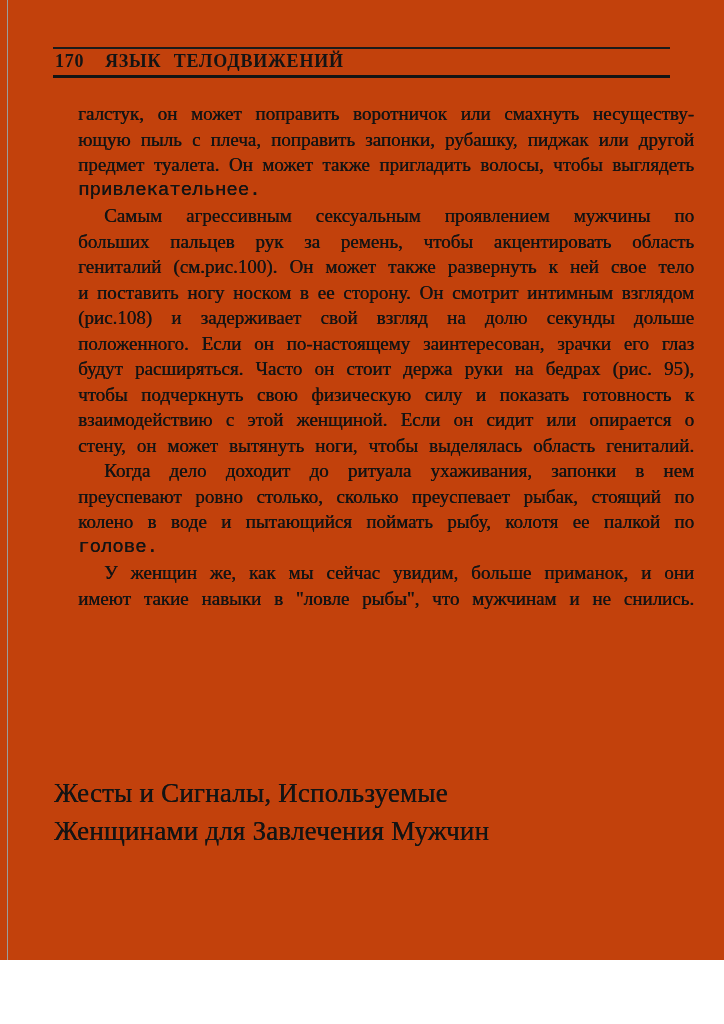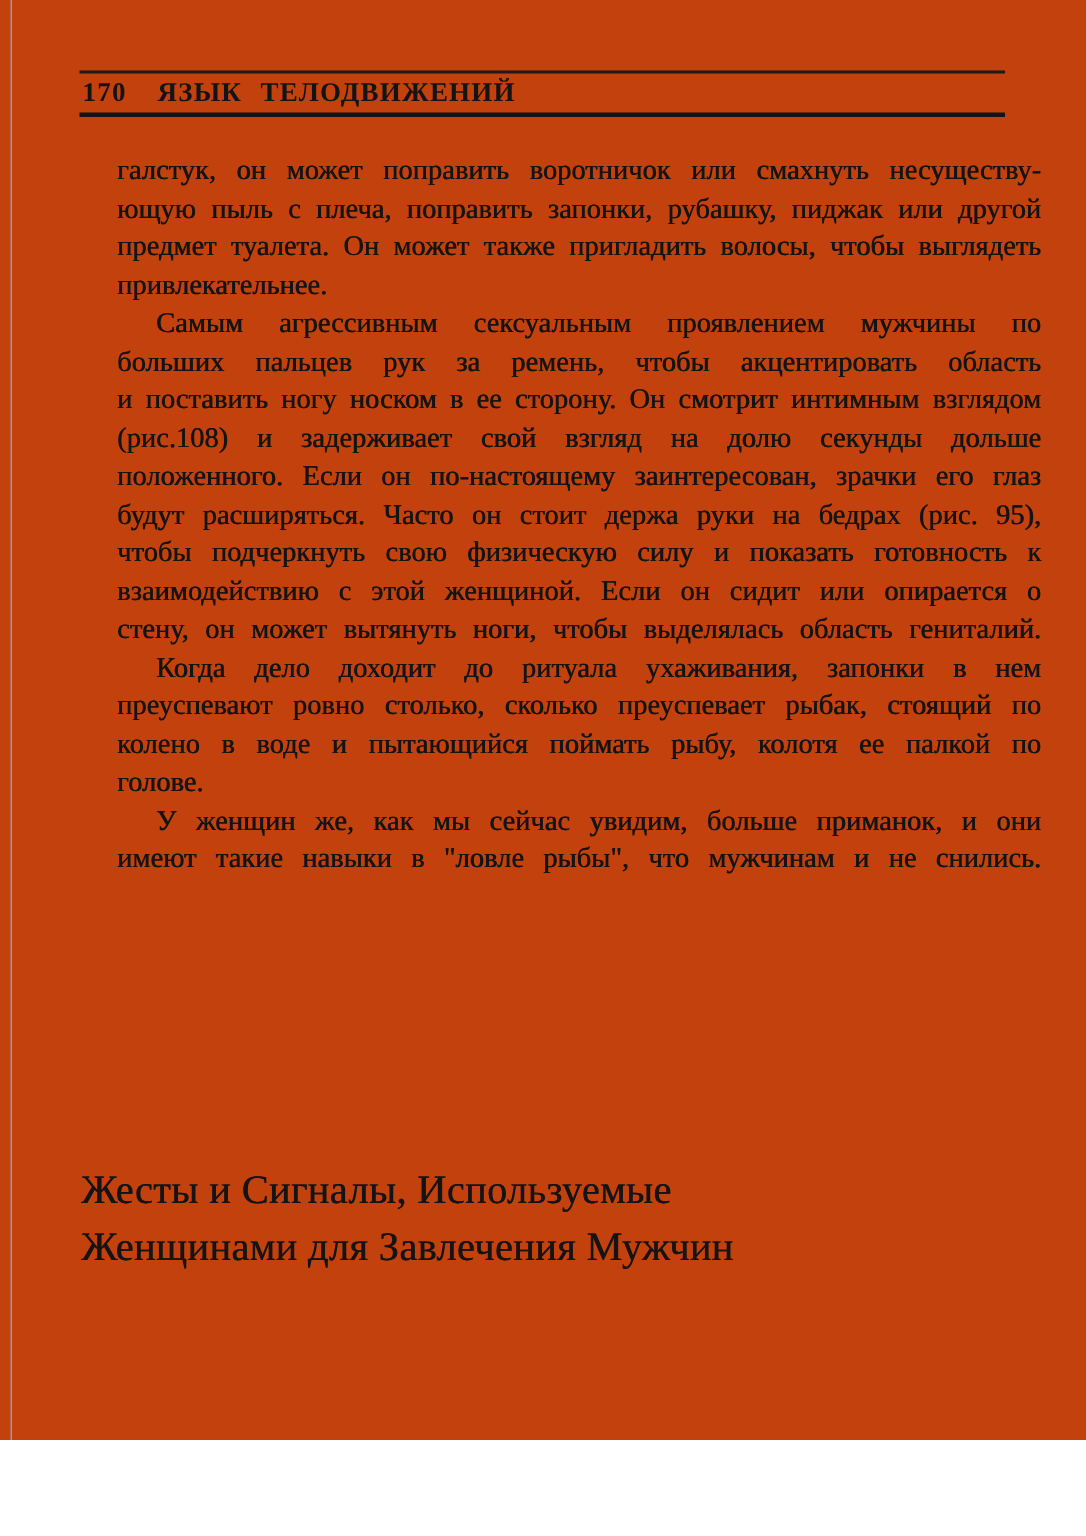--- a/index.html
+++ b/index.html
@@ -39,21 +39,21 @@
   .running-header .title { word-spacing: 7px; }
   
   .textblock {
     position: absolute; left: 54px; width: 616px;
     font-size: 19px; line-height: 25.5px;
     text-shadow: 0.4px 0 0 #141414; 
   }
   #paras-top    { top: 101px; margin-left: 24px; }
   #paras-bottom { top: 897px; }
   .line { text-align: justify; text-align-last: justify; white-space: normal; }
-  .line.short { text-align-last: left; }
+  .line.short { text-align-last: left; font-family: Liberation Mono, monospace; }
   .line.indent { text-indent: 26px; }
   
   .section-heading {
     position: absolute; left: 54px; top: 774px; width: 616px;
     margin: 0;
     font-size: 27px; font-weight: normal; line-height: 38px;
     letter-spacing: 0.2px;
     text-shadow: 0.3px 0 0 #141414;
   }
   .section-heading span { display: block; }
@@ -73,20 +73,21 @@
   </div>
   <div class="rule-bottom"></div>
 
   <div class="textblock" id="paras-top">
       <div class="line">галстук, он может поправить воротничок или смахнуть несуществу-</div>
       <div class="line">ющую пыль с плеча, поправить запонки, рубашку, пиджак или другой</div>
       <div class="line">предмет туалета. Он может также пригладить волосы, чтобы выглядеть</div>
       <div class="line short">привлекательнее.</div>
       <div class="line indent">Самым агрессивным сексуальным проявлением мужчины по</div>
       <div class="line">больших пальцев рук за ремень, чтобы акцентировать область</div>
+      <div class="line">гениталий (см.рис.100). Он может также развернуть к ней свое тело</div>
       <div class="line">и поставить ногу носком в ее сторону. Он смотрит интимным взглядом</div>
       <div class="line">(рис.108) и задерживает свой взгляд на долю секунды дольше</div>
       <div class="line">положенного. Если он по-настоящему заинтересован, зрачки его глаз</div>
       <div class="line">будут расширяться. Часто он стоит держа руки на бедрах (рис. 95),</div>
       <div class="line">чтобы подчеркнуть свою физическую силу и показать готовность к</div>
       <div class="line">взаимодействию с этой женщиной. Если он сидит или опирается о</div>
       <div class="line">стену, он может вытянуть ноги, чтобы выделялась область гениталий.</div>
       <div class="line indent">Когда дело доходит до ритуала ухаживания, запонки в нем</div>
       <div class="line">преуспевают ровно столько, сколько преуспевает рыбак, стоящий по</div>
       <div class="line">колено в воде и пытающийся поймать рыбу, колотя ее палкой по</div>

